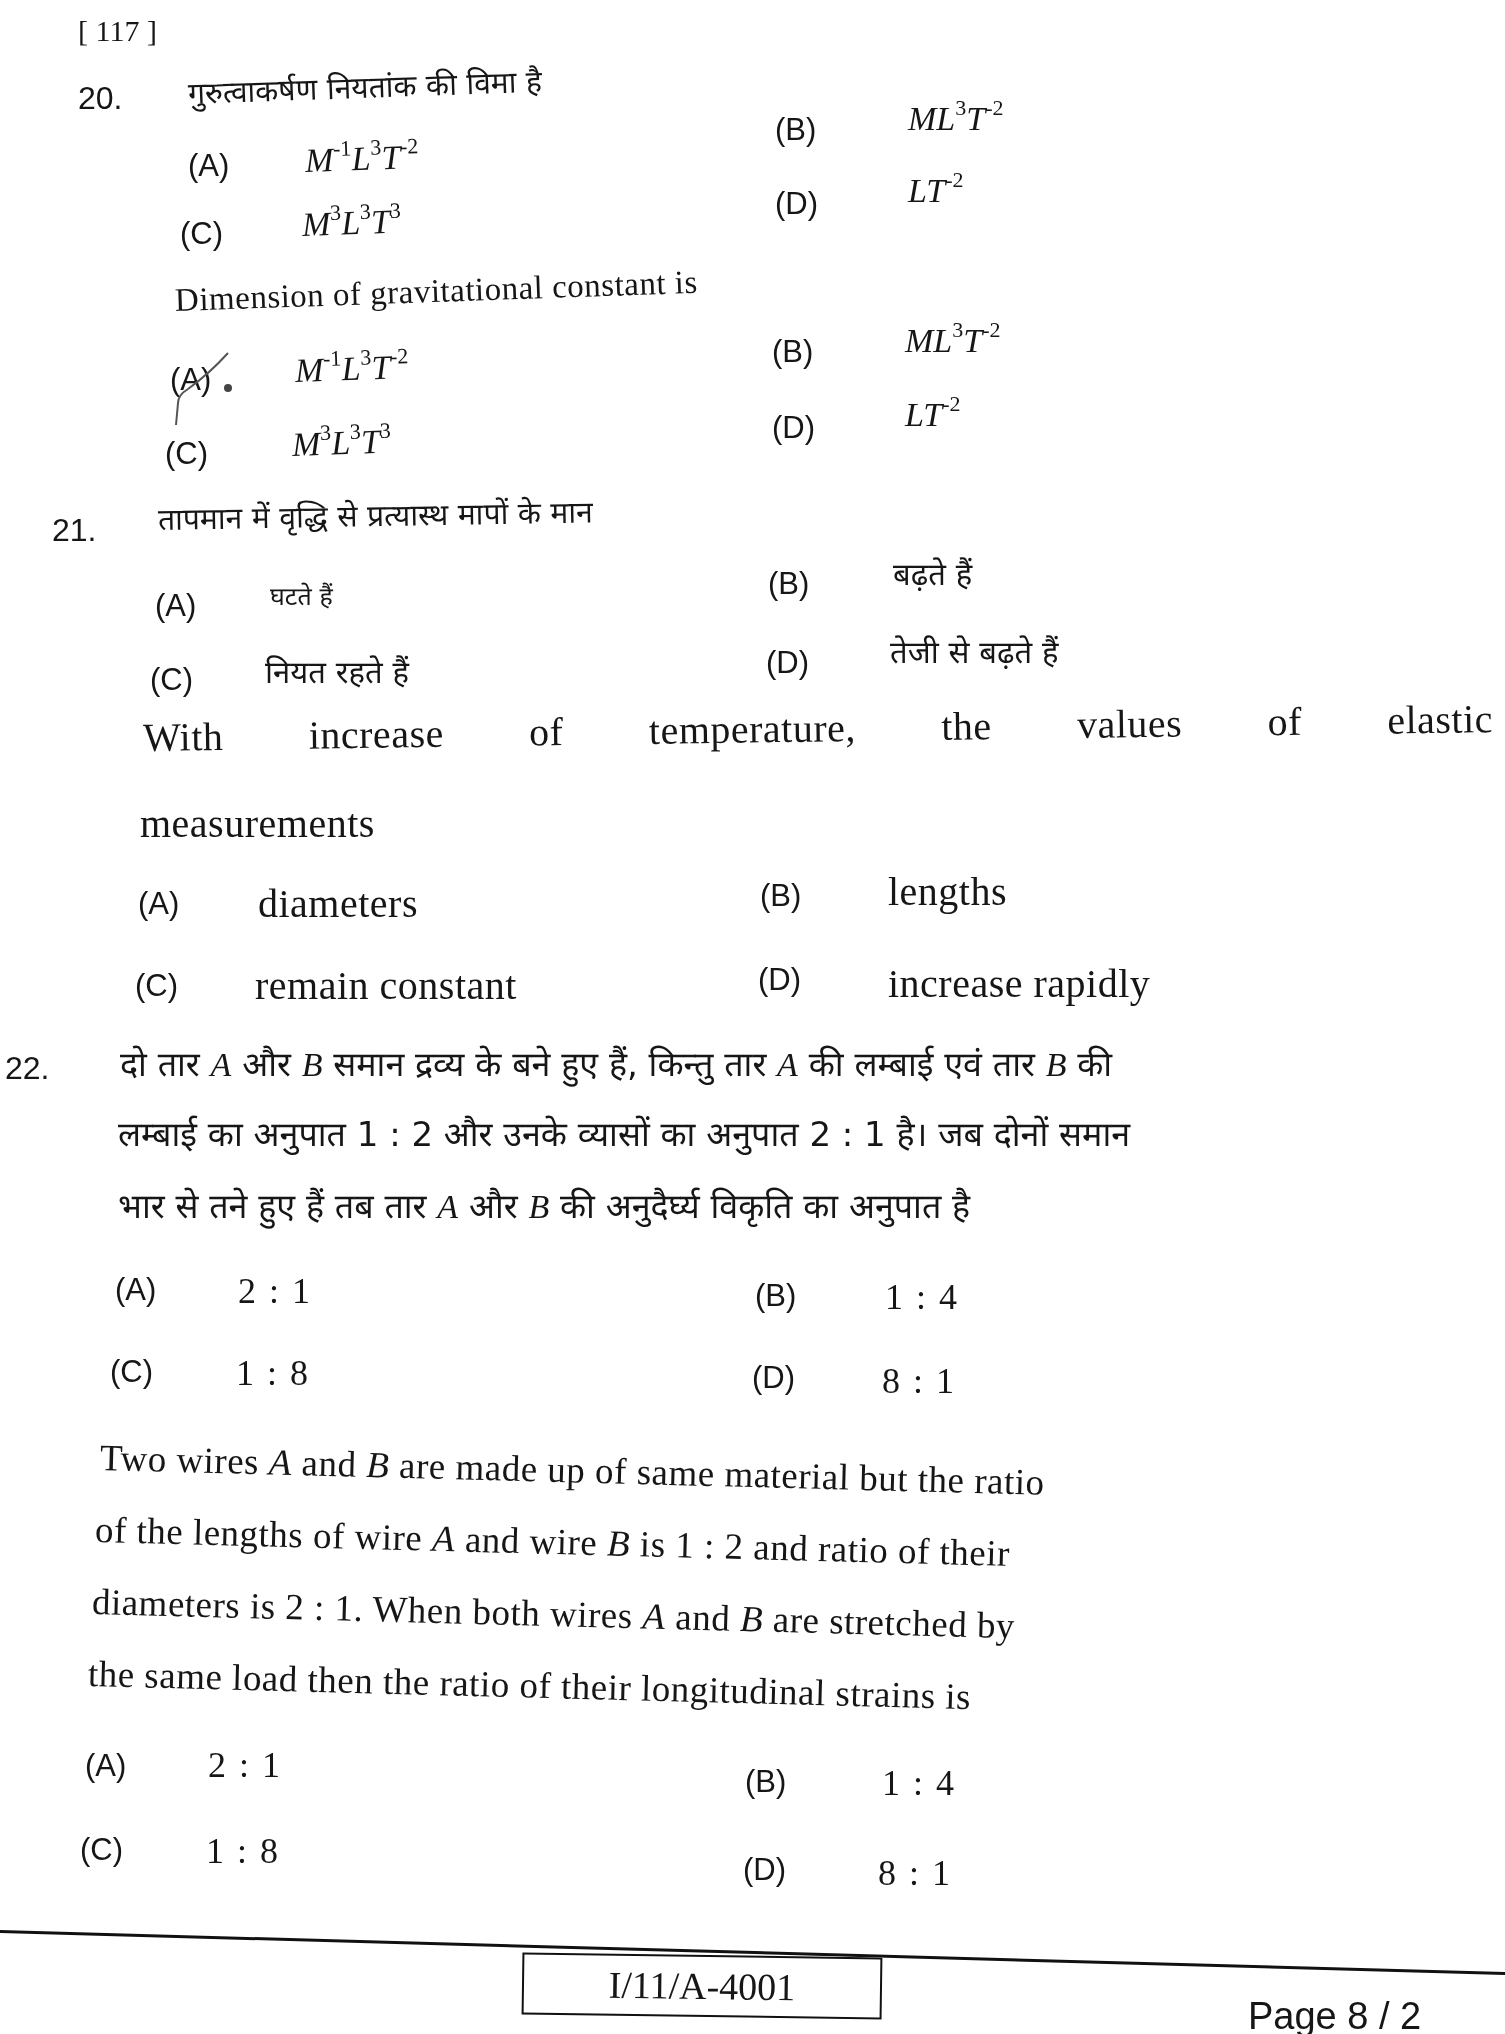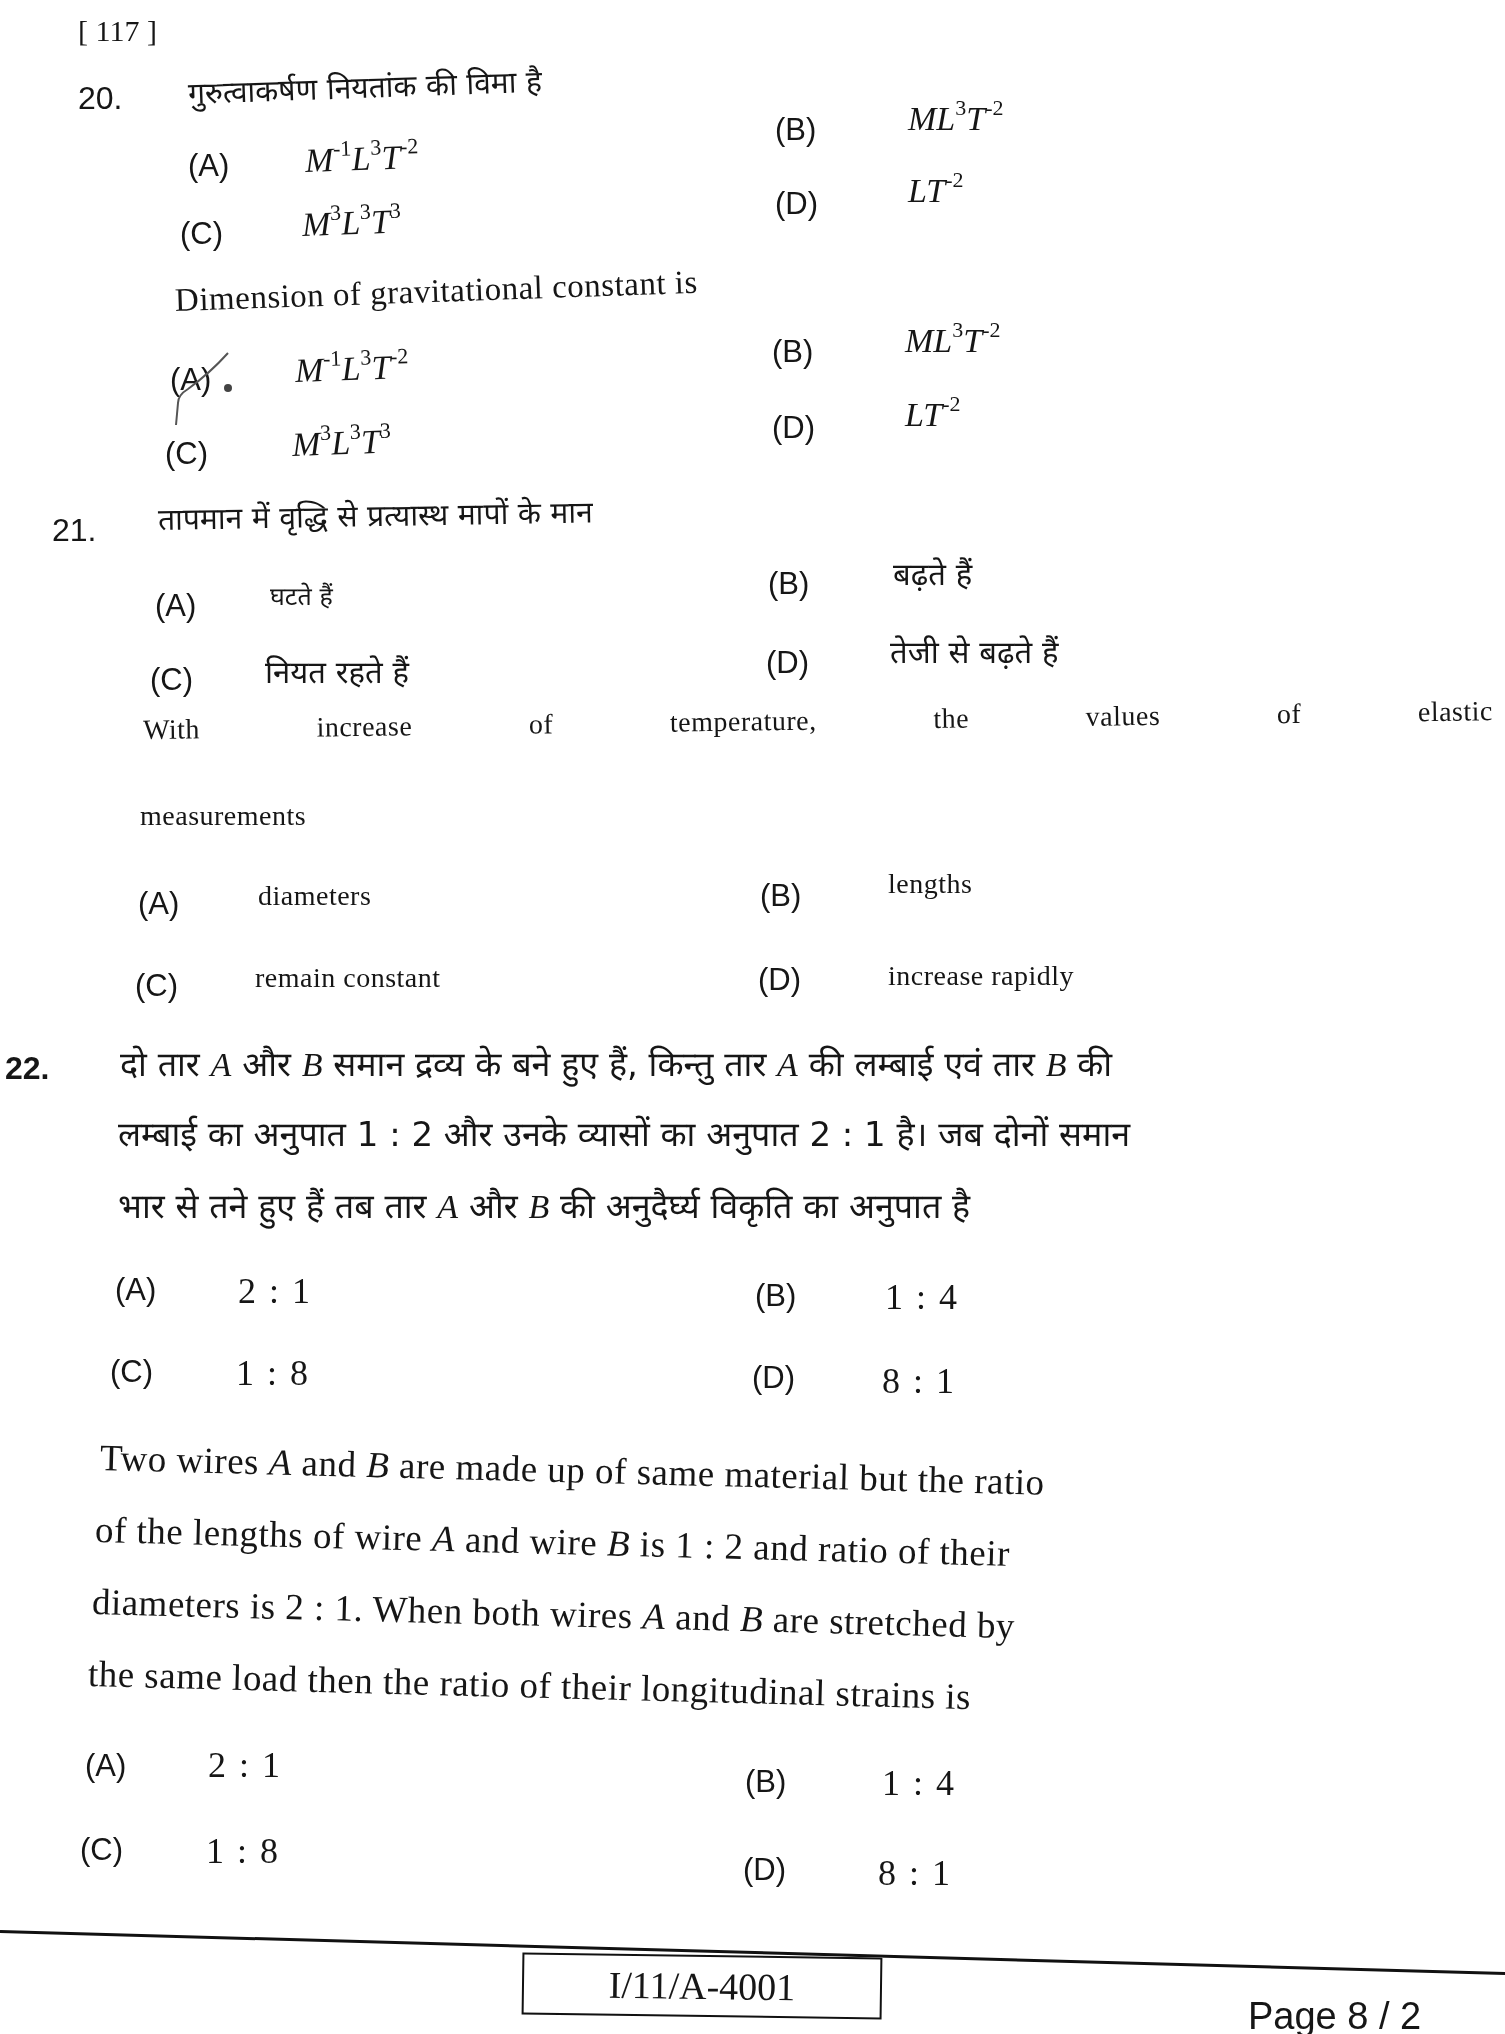--- a/index.html
+++ b/index.html
@@ -6,21 +6,21 @@
   body {
     width: 1505px; height: 2034px; overflow: hidden;
     background: #ffffff; color: #161616;
     font-family: "Liberation Serif", "DejaVu Serif", serif;
     position: relative;
   }
   .abs { position: absolute; white-space: nowrap; }
   .hdr { left: 78px; top: 14px; font-size: 30px; }
   .qnum { font-size: 32px; font-family: "Liberation Sans", sans-serif; }
   .hi { font-family: "DejaVu Sans", "Liberation Sans", sans-serif; font-size: 33px; }
-  .en { font-family: "Liberation Serif", "DejaVu Serif", serif; font-size: 28px; letter-spacing: 0.5px; }
+  .en { font-family: "Liberation Serif", "DejaVu Serif", serif; font-size: 40px; letter-spacing: 0.5px; }
   .lbl { font-family: "Liberation Sans", sans-serif; font-size: 31px; }
   .math { font-family: "Liberation Serif", "DejaVu Serif", serif; font-style: italic; font-size: 34px; }
   .math sup { font-style: normal; font-size: 22px; vertical-align: 15px; line-height: 0; }
   .ratio { font-family: "Liberation Serif", "DejaVu Serif", serif; font-size: 36px; letter-spacing: 2px; }
   i.v { font-style: italic; }
   .rot1 { transform: rotate(-2deg); transform-origin: left center; }
   .rot3 { transform: rotate(-1deg); transform-origin: left center; }
   .rot4 { transform: rotate(1.5deg); transform-origin: left center; }
   .footer-line { position: absolute; left: 0; top: 1930px; width: 1560px; height: 3px; background: #111; transform: rotate(1.6deg); transform-origin: left center; }
   .code-box { position: absolute; left: 522px; top: 1955px; width: 356px; height: 58px; border: 2px solid #111; font-family: "Liberation Serif", serif; font-size: 38px; text-align: center; line-height: 58px; transform: rotate(0.8deg); background: #fff; }
@@ -96,21 +96,21 @@
 
 <div class="abs lbl" style="left:760px;top:878px;">(B)</div>
 <div class="abs en" style="left:888px;top:868px;">lengths</div>
 
 <div class="abs lbl" style="left:135px;top:968px;">(C)</div>
 <div class="abs en" style="left:255px;top:962px;">remain constant</div>
 
 <div class="abs lbl" style="left:758px;top:962px;">(D)</div>
 <div class="abs en" style="left:888px;top:952px;margin-top:8px;">increase rapidly</div>
 
-<div class="abs qnum" style="left:5px;top:1050px;font-weight:bold;">22.</div>
+<div class="abs qnum" style="left:5px;top:1050px;">22.</div>
 
 <div class="abs hi" style="left:120px;top:1040px;font-size:34px;"><span>दो तार </span><i class="v math">A</i><span> और </span><i class="v math">B</i><span> समान द्रव्य के बने हुए हैं, किन्तु तार </span><i class="v math">A</i><span> की लम्बाई एवं तार </span><i class="v math">B</i><span> की</span></div>
 
 <div class="abs hi" style="left:118px;top:1110px;font-size:34px;">लम्बाई का अनुपात 1 : 2 और उनके व्यासों का अनुपात 2 : 1 है। जब दोनों समान</div>
 
 <div class="abs hi" style="left:118px;top:1182px;font-size:34px;"><span>भार से तने हुए हैं तब तार </span><i class="v math">A</i><span> और </span><i class="v math">B</i><span> की अनुदैर्घ्य विकृति का अनुपात है</span></div>
 
 <div class="abs lbl" style="left:115px;top:1272px;">(A)</div>
 <div class="abs ratio" style="left:238px;top:1270px;">2 : 1</div>
 

